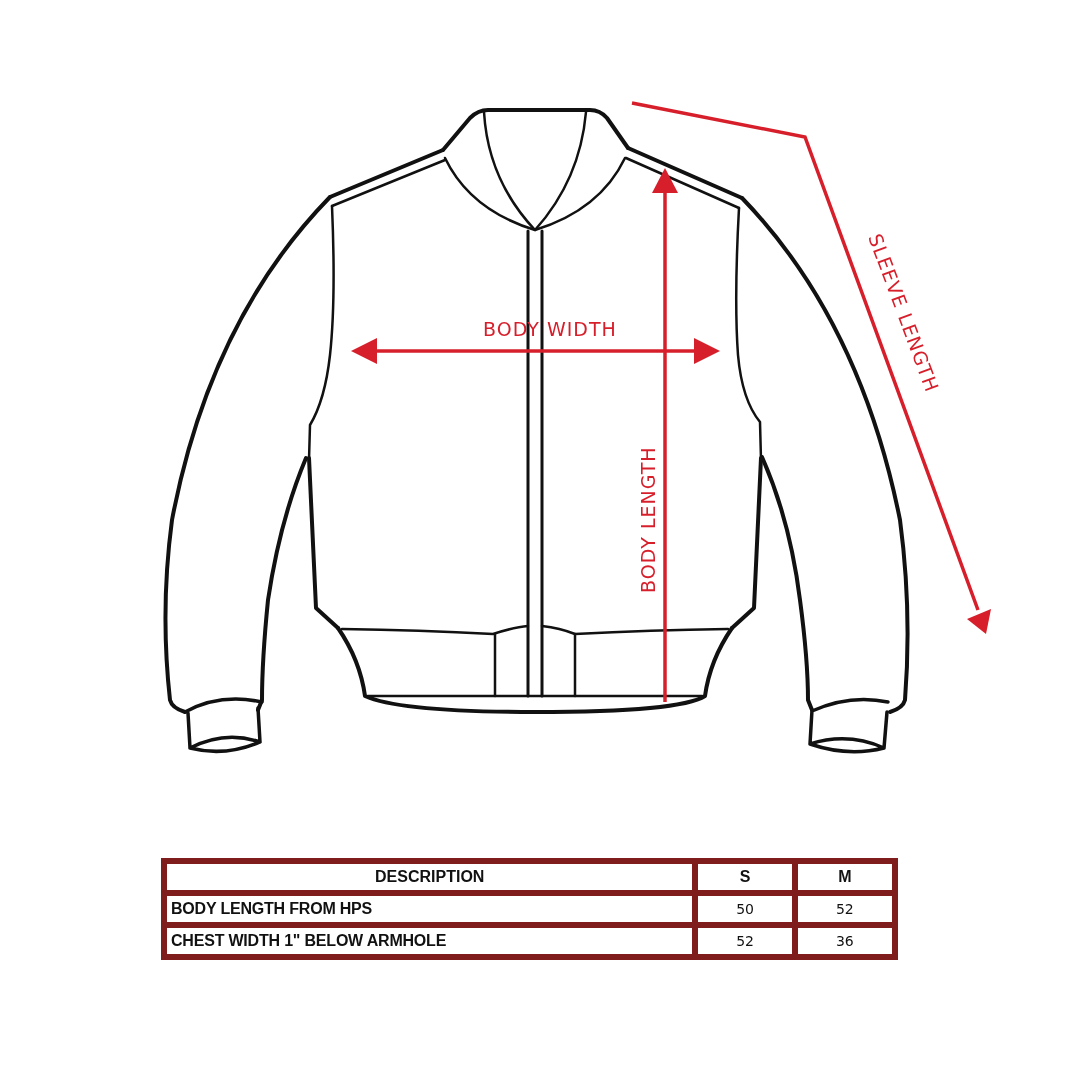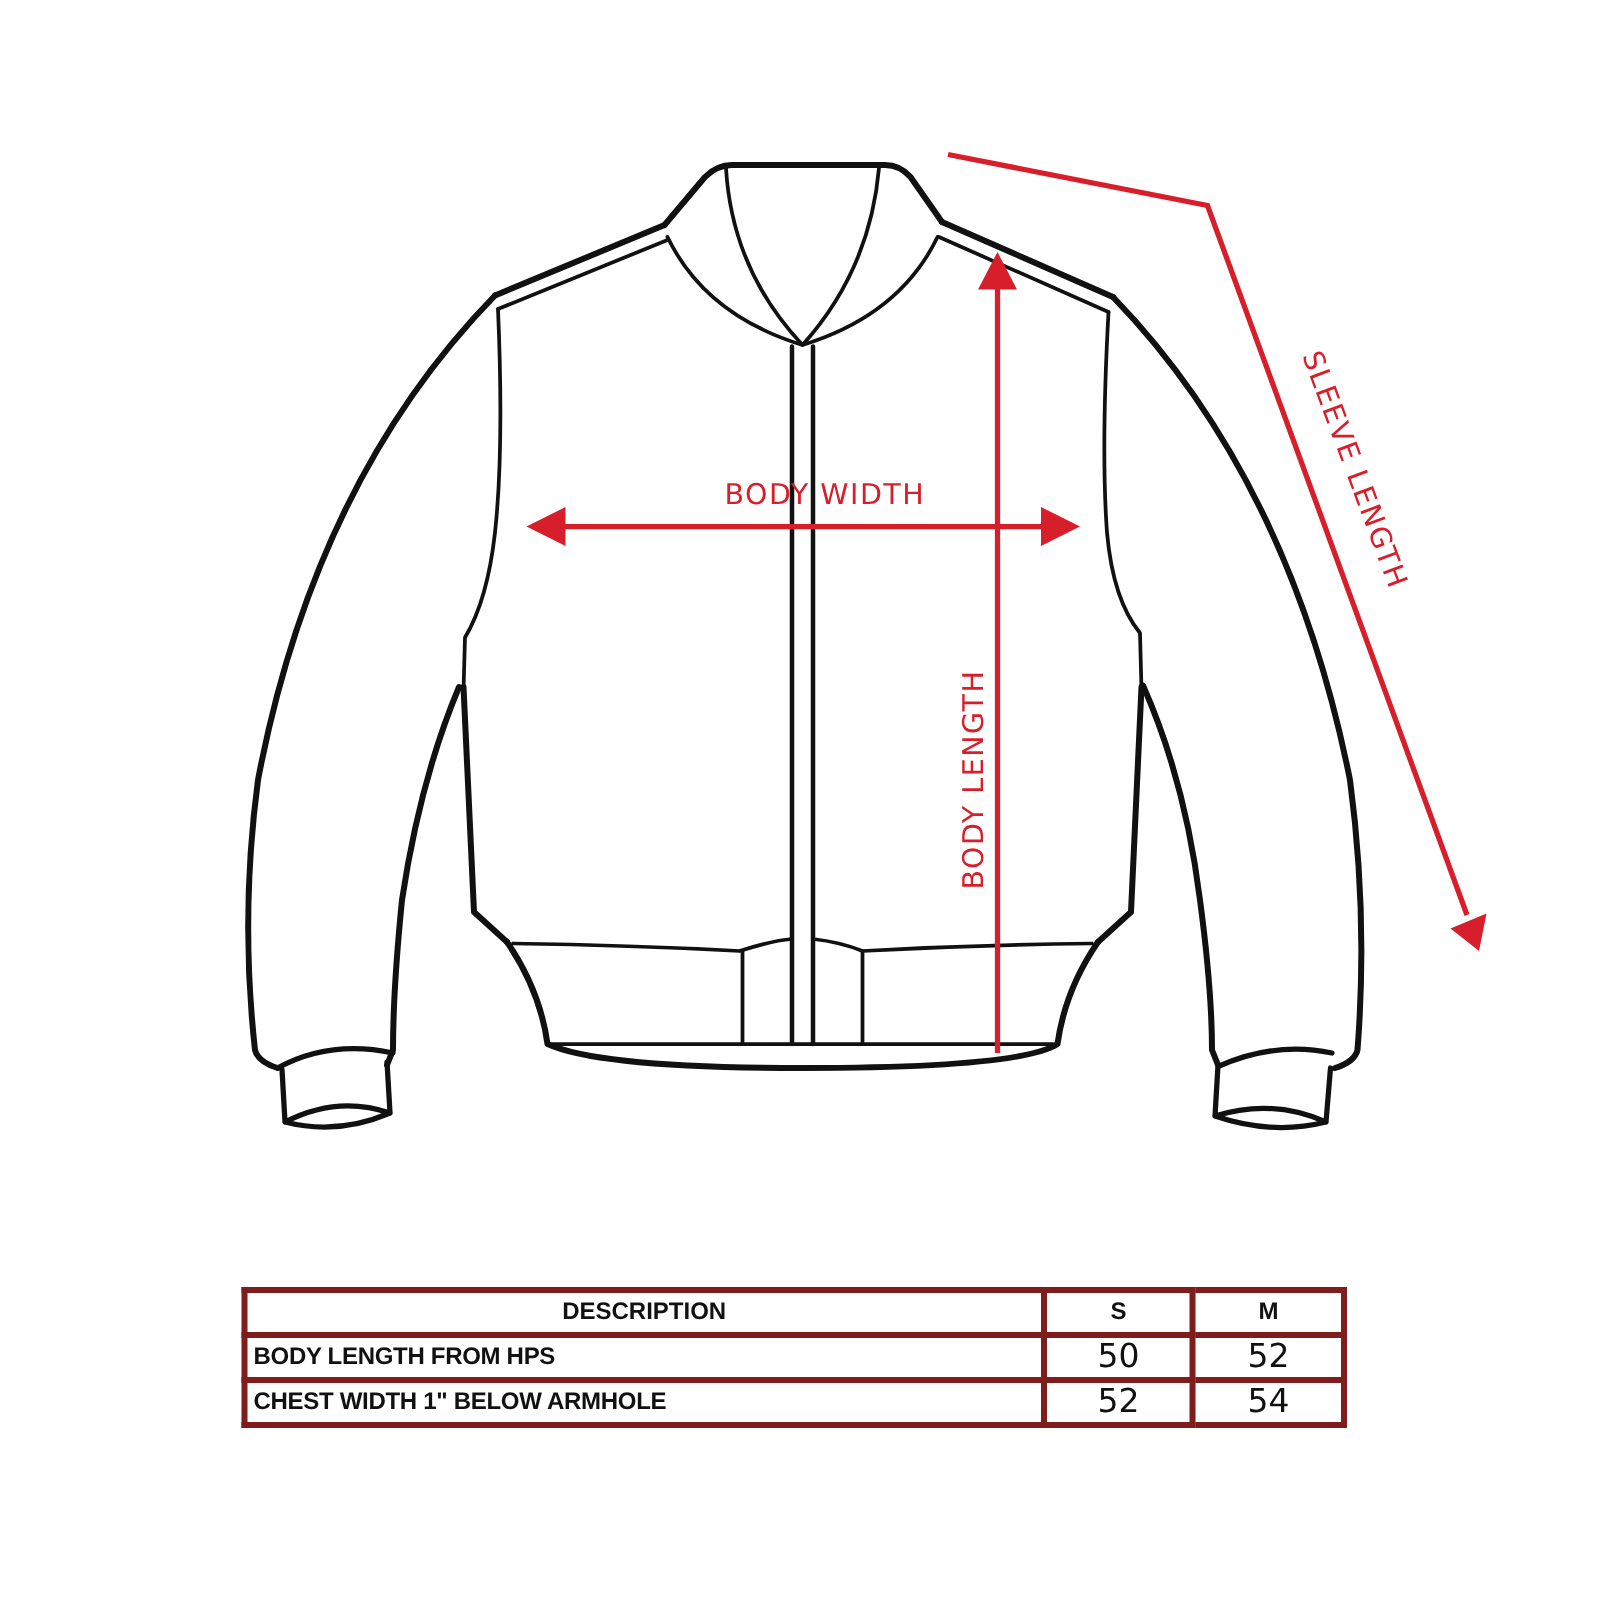--- a/index.html
+++ b/index.html
@@ -5,25 +5,25 @@
     html, body { margin: 0; padding: 0; background: #ffffff; }
     body { width: 1080px; height: 1080px; position: relative; overflow: hidden; font-family: "Liberation Sans", sans-serif; }
     #diagram { position: absolute; left: 0; top: 0; width: 1080px; height: 1080px; }
     .lbl { font-family: "DejaVu Sans", sans-serif; font-size: 19px; letter-spacing: 1px; }
     #size-table {
       position: absolute; left: 161px; top: 858px;
       border-collapse: collapse; width: 737px;
       font-family: "Liberation Sans", sans-serif; font-weight: bold; font-size: 16px; color: #111;
     }
     #size-table td, #size-table th {
-      border: 4px solid #7f1d1d; height: 26px; padding: 0 4px; line-height: 26px;
+      border: 6px solid #7f1d1d; height: 26px; padding: 0 4px; line-height: 26px;
     }
     #size-table th { text-align: center; font-weight: bold; }
     #size-table td.desc { text-align: left; letter-spacing: -0.2px; margin-left: 32px; }
-    #size-table td.num { text-align: center; font-weight: normal; font-family: "DejaVu Sans", sans-serif; font-size: 22px; }
+    #size-table td.num { text-align: center; font-weight: normal; font-family: "DejaVu Sans", sans-serif; font-size: 14px; }
     col.c-desc { width: 536px; } col.c-s { width: 100px; } col.c-m { width: 101px; }
   </style>
 </head>
 <body>
 
 <svg id="diagram" viewBox="0 0 1080 1080" xmlns="http://www.w3.org/2000/svg">
   <g fill="none" stroke="#111" stroke-linejoin="round" stroke-linecap="round">
 
     <path stroke-width="4" d="M443 150 L470 118 Q478 110 488 110 L590 110 Q600 110 607 118 L628 148"></path>
 
@@ -91,16 +91,16 @@
     <th>M</th>
   </tr>
   <tr>
     <td class="desc">BODY LENGTH FROM HPS</td>
     <td class="num">50</td>
     <td class="num">52</td>
   </tr>
   <tr>
     <td class="desc">CHEST WIDTH 1" BELOW ARMHOLE</td>
     <td class="num">52</td>
-    <td class="num">54</td>
+    <td class="num">36</td>
   </tr>
 </tbody>
   </table>
 
 </body></html>

